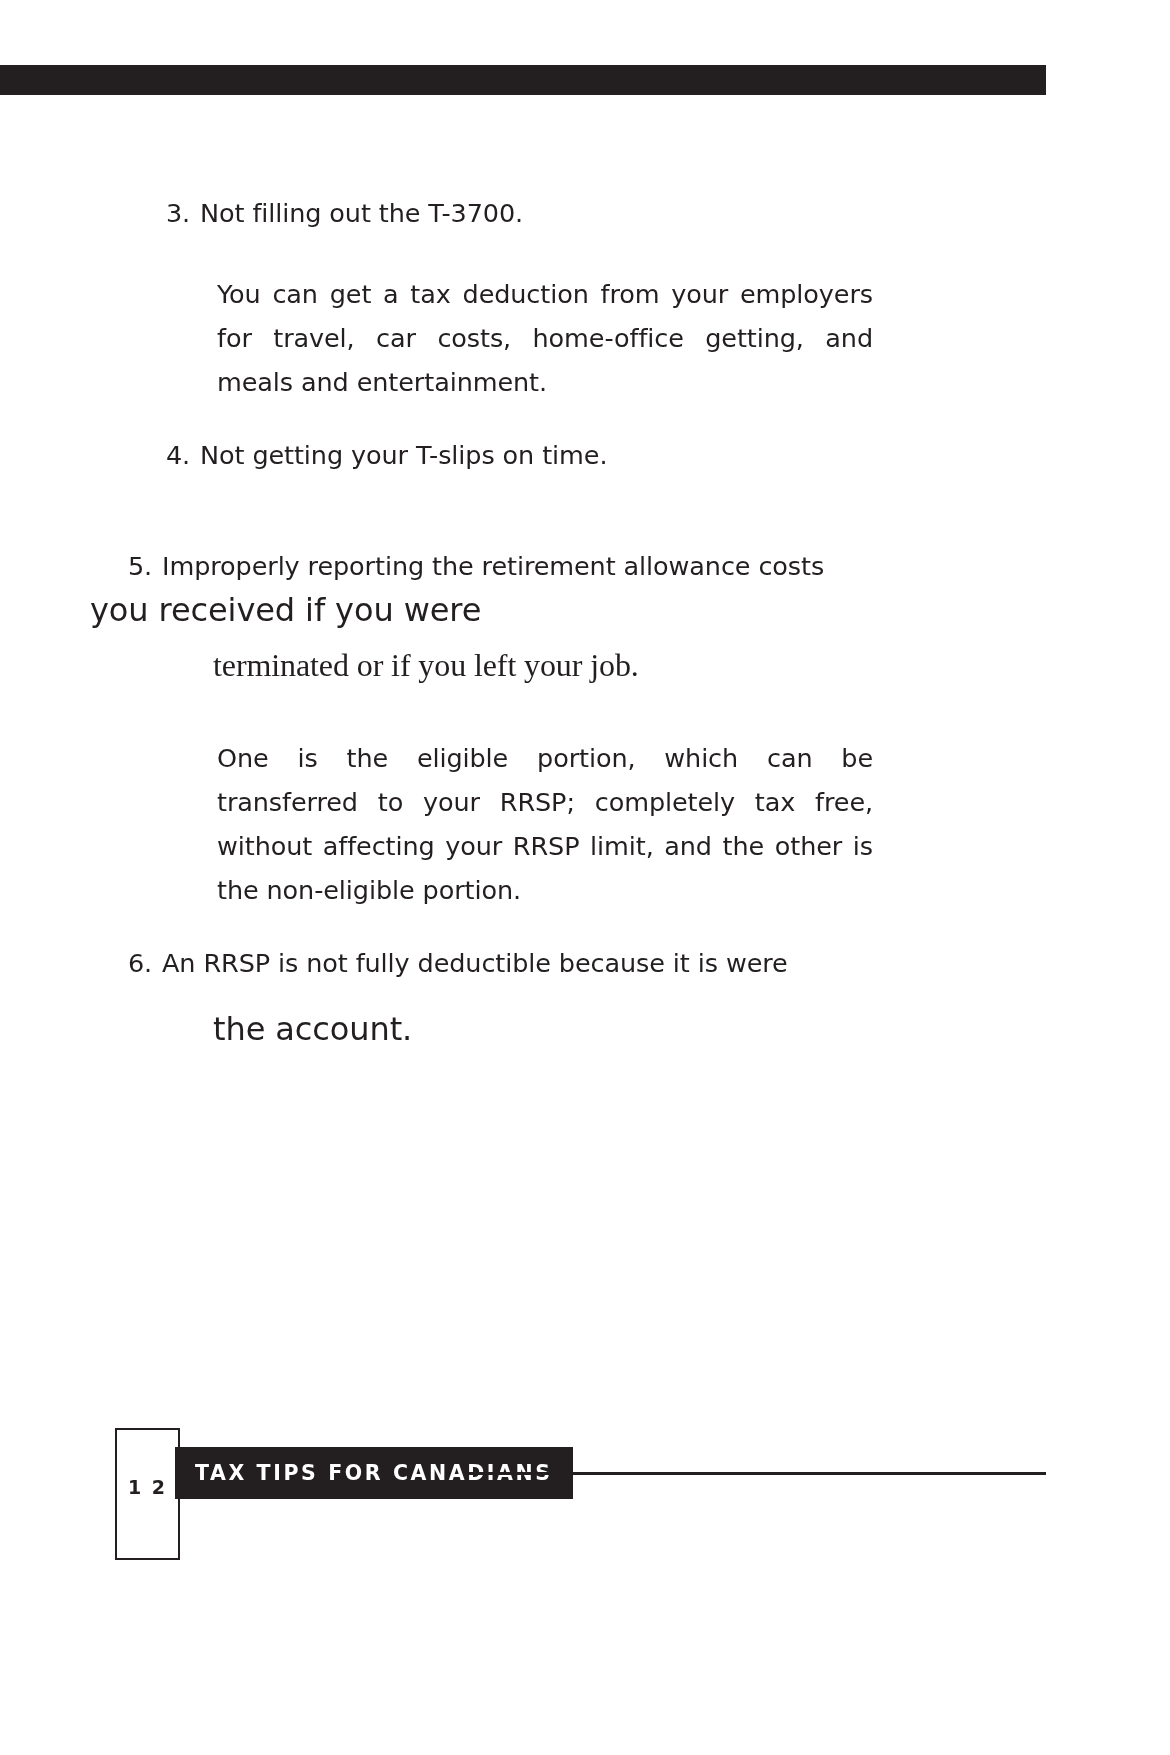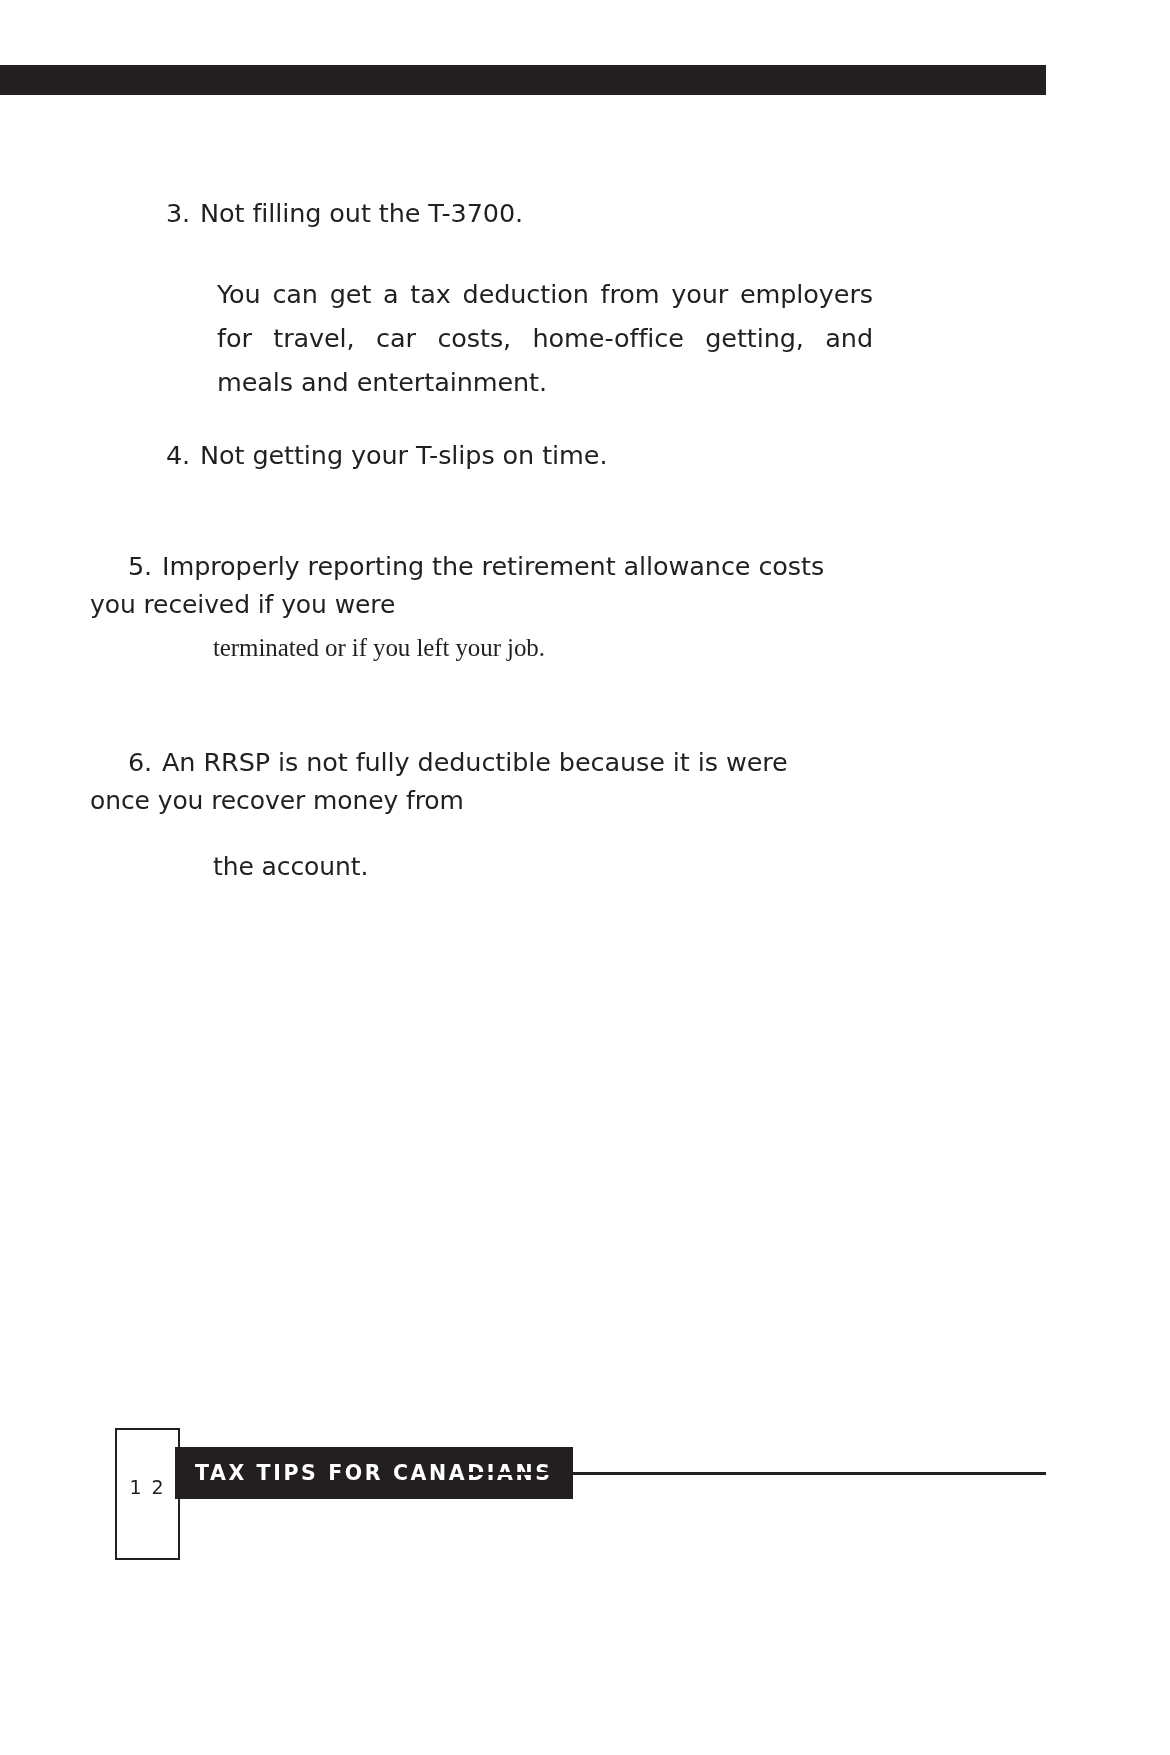--- a/index.html
+++ b/index.html
@@ -75,21 +75,21 @@
   }
   .para.narrow {
     text-align: left;
   }
 
   .spacer-lg { height: 42px; }
   .spacer-md { height: 34px; }
   .spacer-sm { height: 22px; }
 
   .runon {
-    font-size: 25px;
+    font-size: 32px;
     line-height: 1.73;
     letter-spacing: -0.1px;
   }
   .runon.flush { padding-left: 0; }
   .runon.ind   { padding-left: 123px; }
 
   
   .footer {
     position: absolute;
     left: 0;
@@ -107,21 +107,21 @@
     background: #ffffff;
     box-sizing: border-box;
   }
   .page-num {
     position: absolute;
     left: 115px;
     top: 48px;
     width: 65px;
     text-align: center;
     font-size: 19px;
-    font-weight: 400;
+    font-weight: 700;
     letter-spacing: 2px;
     color: #231f20;
   }
   .footer-banner {
     position: absolute;
     left: 175px;
     top: 19px;
     height: 52px;
     background: #231f20;
     color: #ffffff;
@@ -172,28 +172,28 @@
 
   <div class="list-item outdent">
     <span class="li-num">5.</span>
     <span class="li-text">Improperly reporting the retirement allowance costs</span>
   </div>
   <div class="runon flush" style="margin-left:-38px;">you received if you were</div>
   <div class="runon ind" style="margin-left:-38px;font-family:Liberation Serif, serif;">terminated or if you left your job.</div>
 
   <div class="spacer-lg"></div>
 
+  <div class="para">One is the eligible portion, which can be transferred to your RRSP; completely tax free, without affecting your RRSP limit, and the other is the non-eligible portion.</div>
 
   <div class="spacer-md"></div>
 
   <div class="list-item outdent">
     <span class="li-num">6.</span>
     <span class="li-text">An RRSP is not fully deductible because it is were</span>
   </div>
-  <div class="runon flush" style="margin-left:-38px;">once you recover money from</div>
 
   <div class="spacer-sm"></div>
 
   <div class="runon ind" style="margin-left:-38px;">the account.</div>
 
 </div>
 
 <div class="footer">
   <div class="footer-box"></div>
   <div class="page-num">1 2</div>

